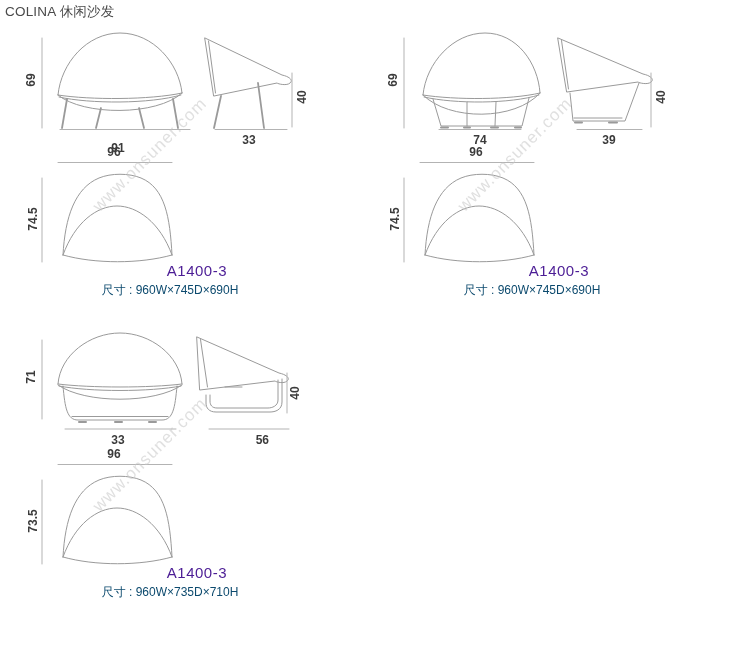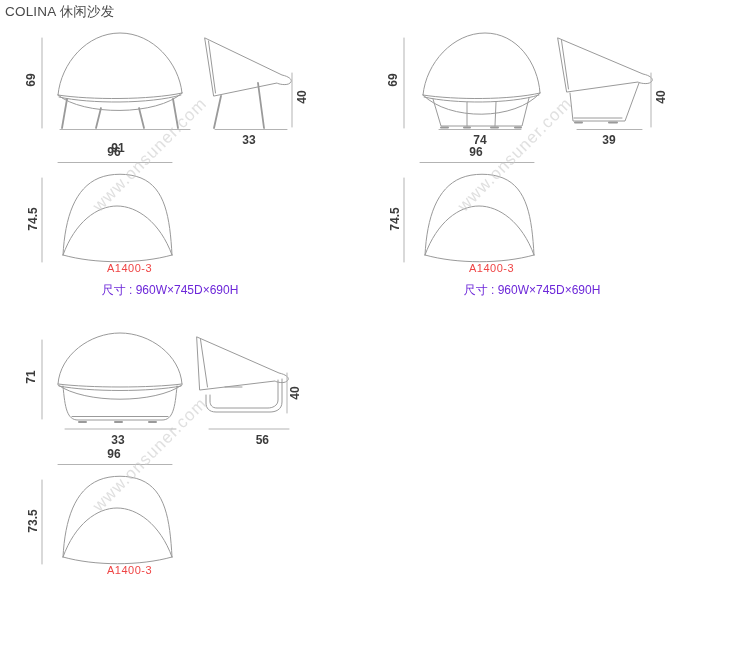--- a/index.html
+++ b/index.html
@@ -17,25 +17,25 @@
   .group .leg{stroke-width:1.8;}
   .group .foot{stroke-width:2;}
   .group .dimlines line{stroke:#b3b3b3;}
   .dim{
     position:absolute;width:40px;height:16px;line-height:16px;text-align:center;
     font-size:12px;font-weight:700;color:#3b3b3b;
   }
   .dim.rot{width:26px;transform:rotate(-90deg);transform-origin:center;}
   .dim.rot.wide{width:36px;}
   .model{
-    position:absolute;width:120px;text-align:left;font-size:11px;color:#ef4444;
+    position:absolute;width:120px;text-align:right;font-size:15px;color:#4c1d95;
     letter-spacing:.5px;
   }
   .size{
-    position:absolute;width:280px;text-align:center;font-size:12px;color:#6d28d9;
+    position:absolute;width:280px;text-align:center;font-size:12px;color:#0c4a6e;
   }
   .watermark{
     position:absolute;width:190px;text-align:center;white-space:nowrap;
     font-size:17px;color:#c7c7c7;opacity:.55;letter-spacing:1px;
     transform:rotate(-45deg);transform-origin:center;
   }
 </style>
 </head>
 <body>
 
@@ -158,17 +158,18 @@
       <line x1="27" y1="153" x2="27" y2="237"></line>
     </g>
   </svg>
   <span class="dim rot" style="left:3px;top:42px;">71</span>
   <span class="dim rot" style="left:267px;top:58px;">40</span>
   <span class="dim" style="left:83px;top:105px;">33</span>
   <span class="dim" style="left:214px;top:105px;text-align:right;">56</span>
   <span class="dim" style="left:79px;top:119px;">96</span>
   <span class="dim rot wide" style="left:0px;top:186px;">73.5</span>
   <div class="model" style="left:92px;top:237px;">A1400-3</div>
+  <div class="size" style="left:15px;top:257px;">尺寸 : 960W×735D×710H</div>
 </div>
 
 <span class="watermark" style="left:55px;top:145px;">www.onsuner.com</span>
 <span class="watermark" style="left:420px;top:145px;">www.onsuner.com</span>
 <span class="watermark" style="left:55px;top:445px;">www.onsuner.com</span>
 
 </body></html>

